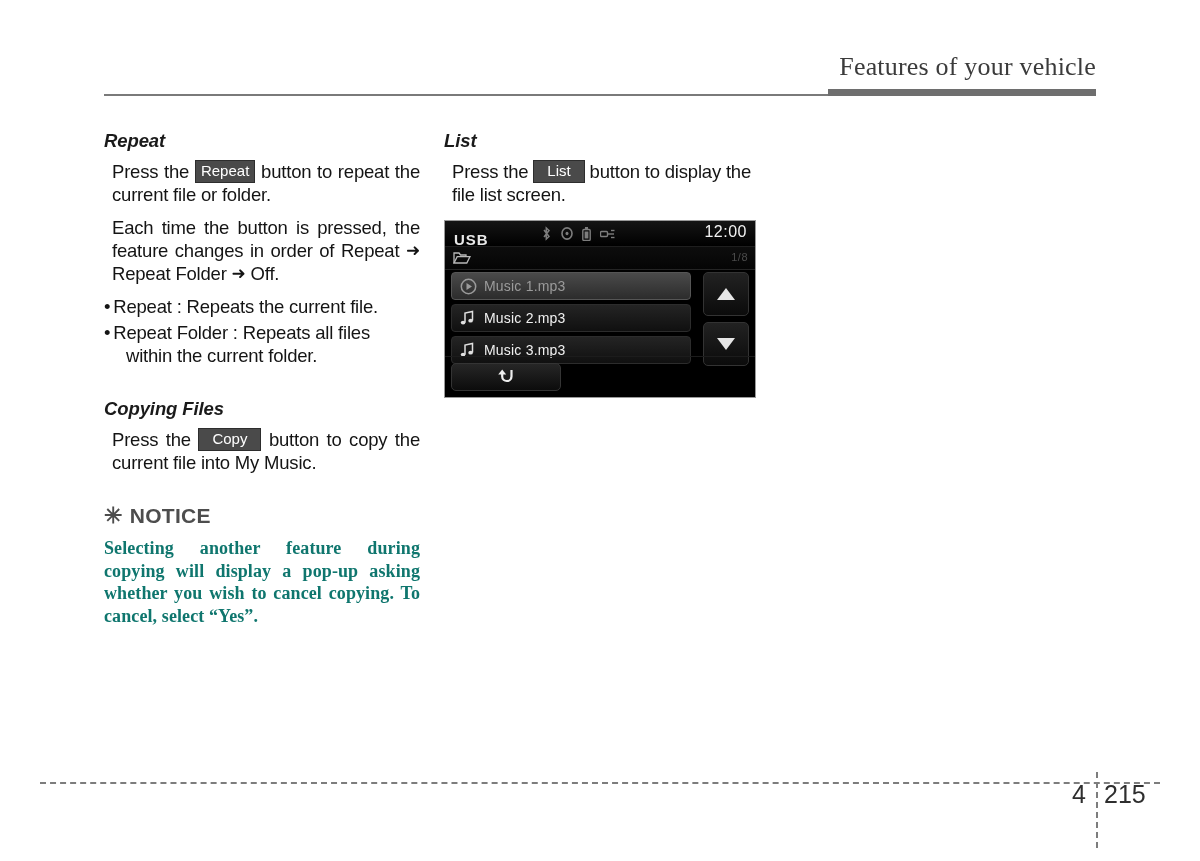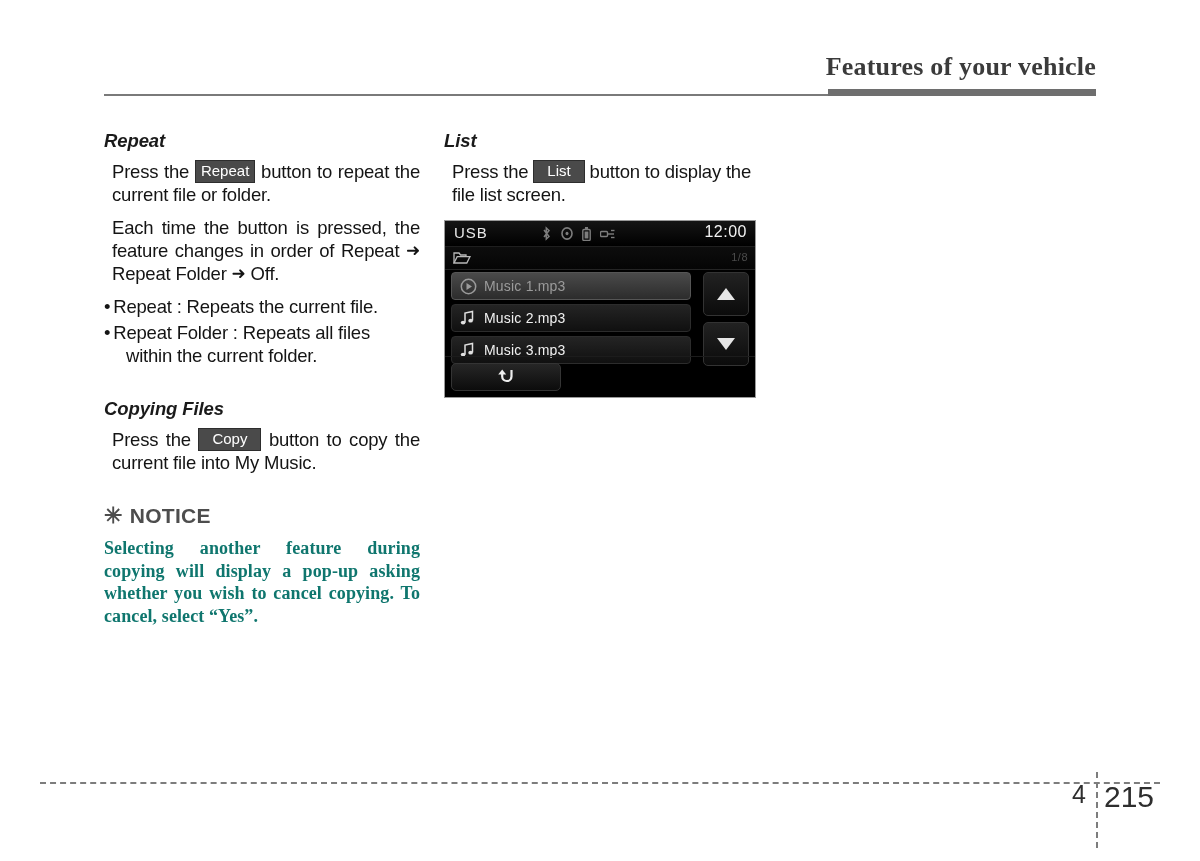--- a/index.html
+++ b/index.html
@@ -15,21 +15,20 @@
     overflow: hidden;
   }
 
   
   .page-header {
     position: absolute;
     left: 104px;
     top: 52px;
     width: 992px;
     height: 44px;
-    font-weight: bold;
   }
   .header-title {
     position: absolute;
     right: 0;
     top: 0;
     font-family: "Liberation Serif", serif;
     font-size: 26px;
     color: #3b3b3b;
     letter-spacing: 0.2px;
     white-space: nowrap;
@@ -178,24 +177,25 @@
     position: absolute;
     left: 0; top: 0;
     width: 100%;
     height: 25px;
     background: linear-gradient(#151515, #000000);
     border-bottom: 1px solid #1e1e1e;
   }
   .scr-source {
     position: absolute;
     left: 9px;
-    top: 3px;
+    top: 10px;
     color: #e8e8e8;
     font-size: 15px;
     letter-spacing: 1px;
+    font-weight: bold;
   }
   .scr-icons {
     position: absolute;
     left: 96px;
     top: 5px;
     display: flex;
     align-items: center;
     gap: 9px;
   }
   .scr-icons svg { display: block; }
@@ -343,21 +343,21 @@
     position: absolute;
     left: 1096px;
     top: 772px;
     height: 76px;
     border-left: 2px dashed #7d7d7d;
   }
   .footer-page {
     position: absolute;
     left: 1104px;
     top: 780px;
-    font-size: 30px;
+    font-size: 25px;
     color: #2e2e2e;
   }
 </style>
 </head>
 <body>
 
 <div class="page-header">
   <div class="header-title">Features of your vehicle</div>
   <div class="header-rule"></div>
   <div class="header-rule-bold"></div>

